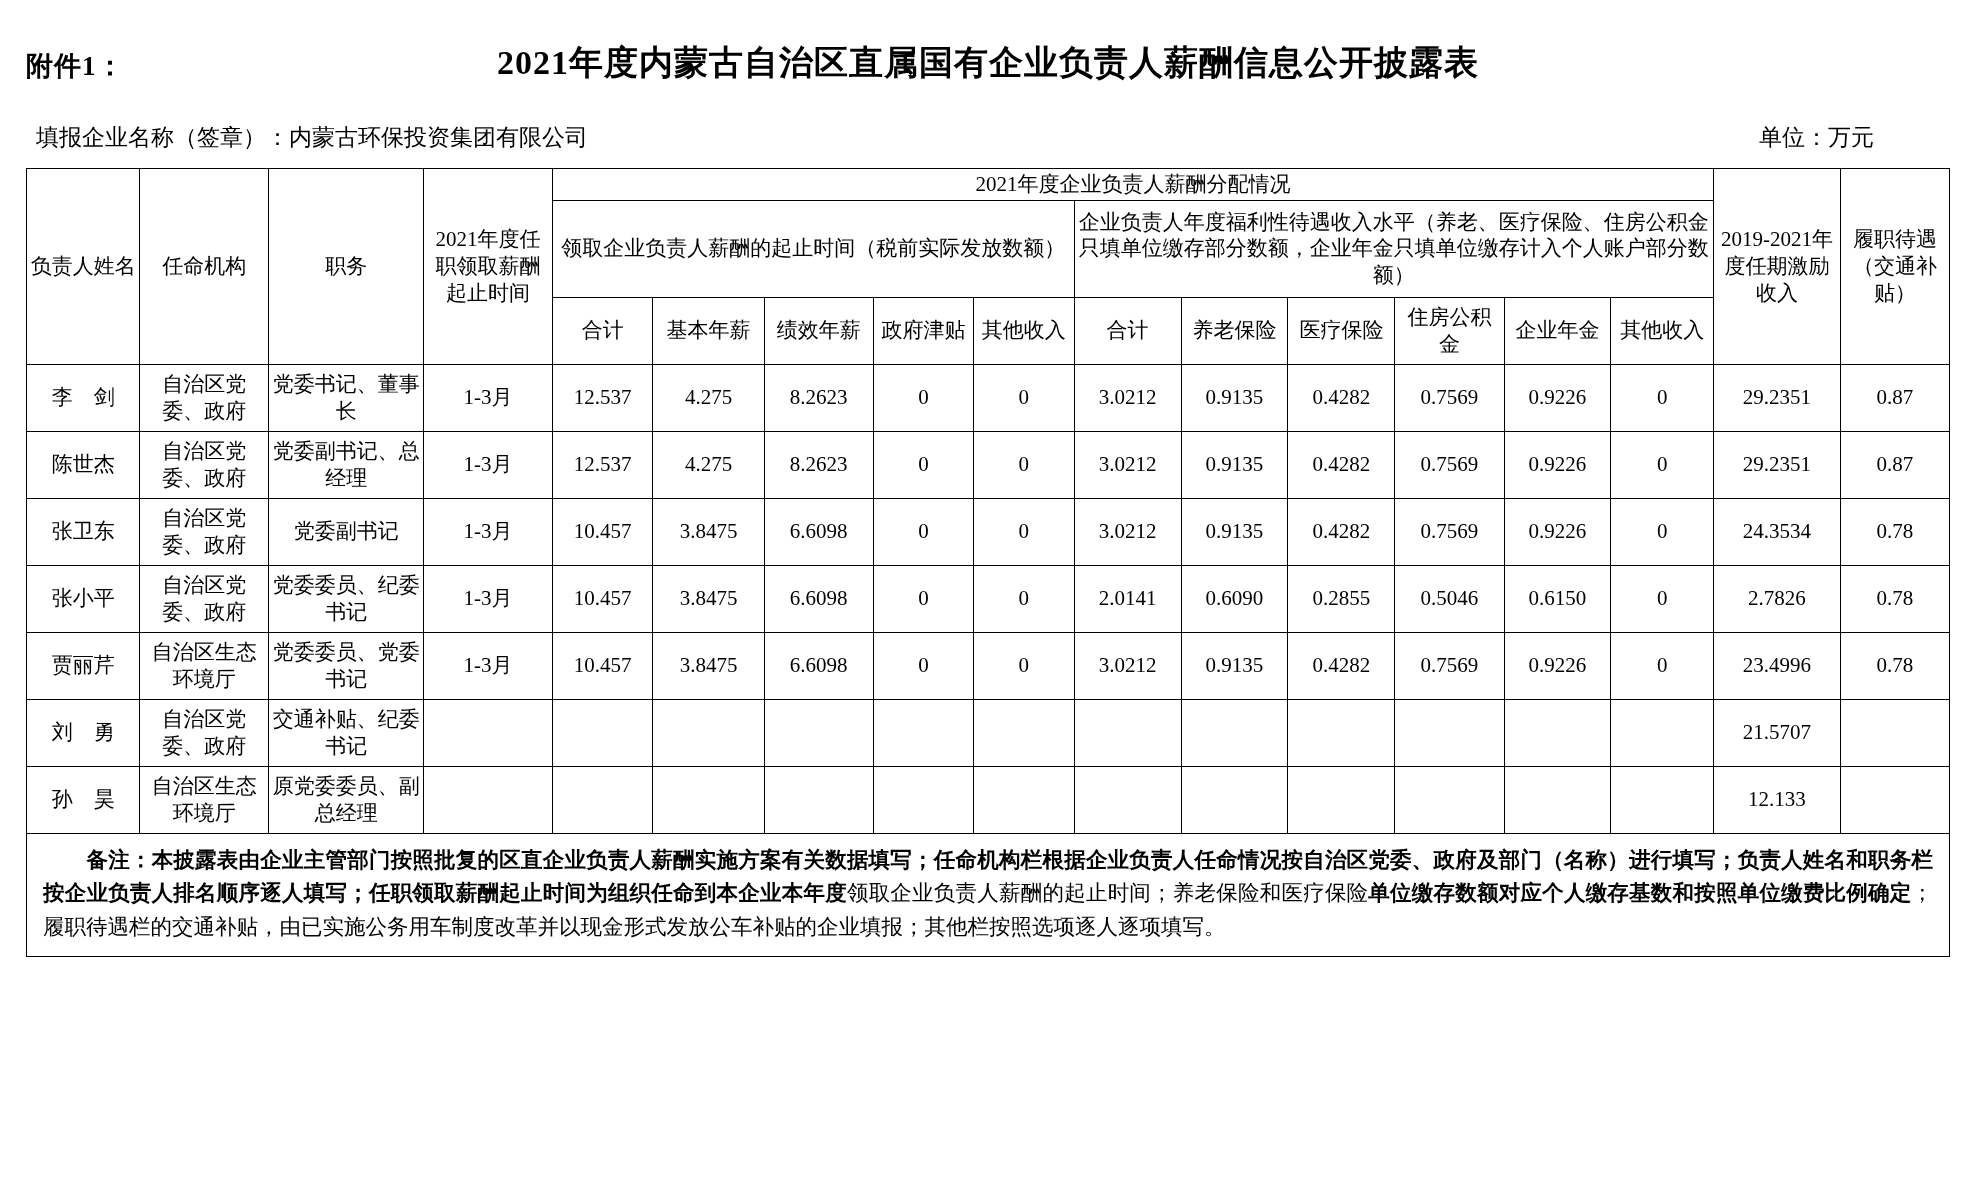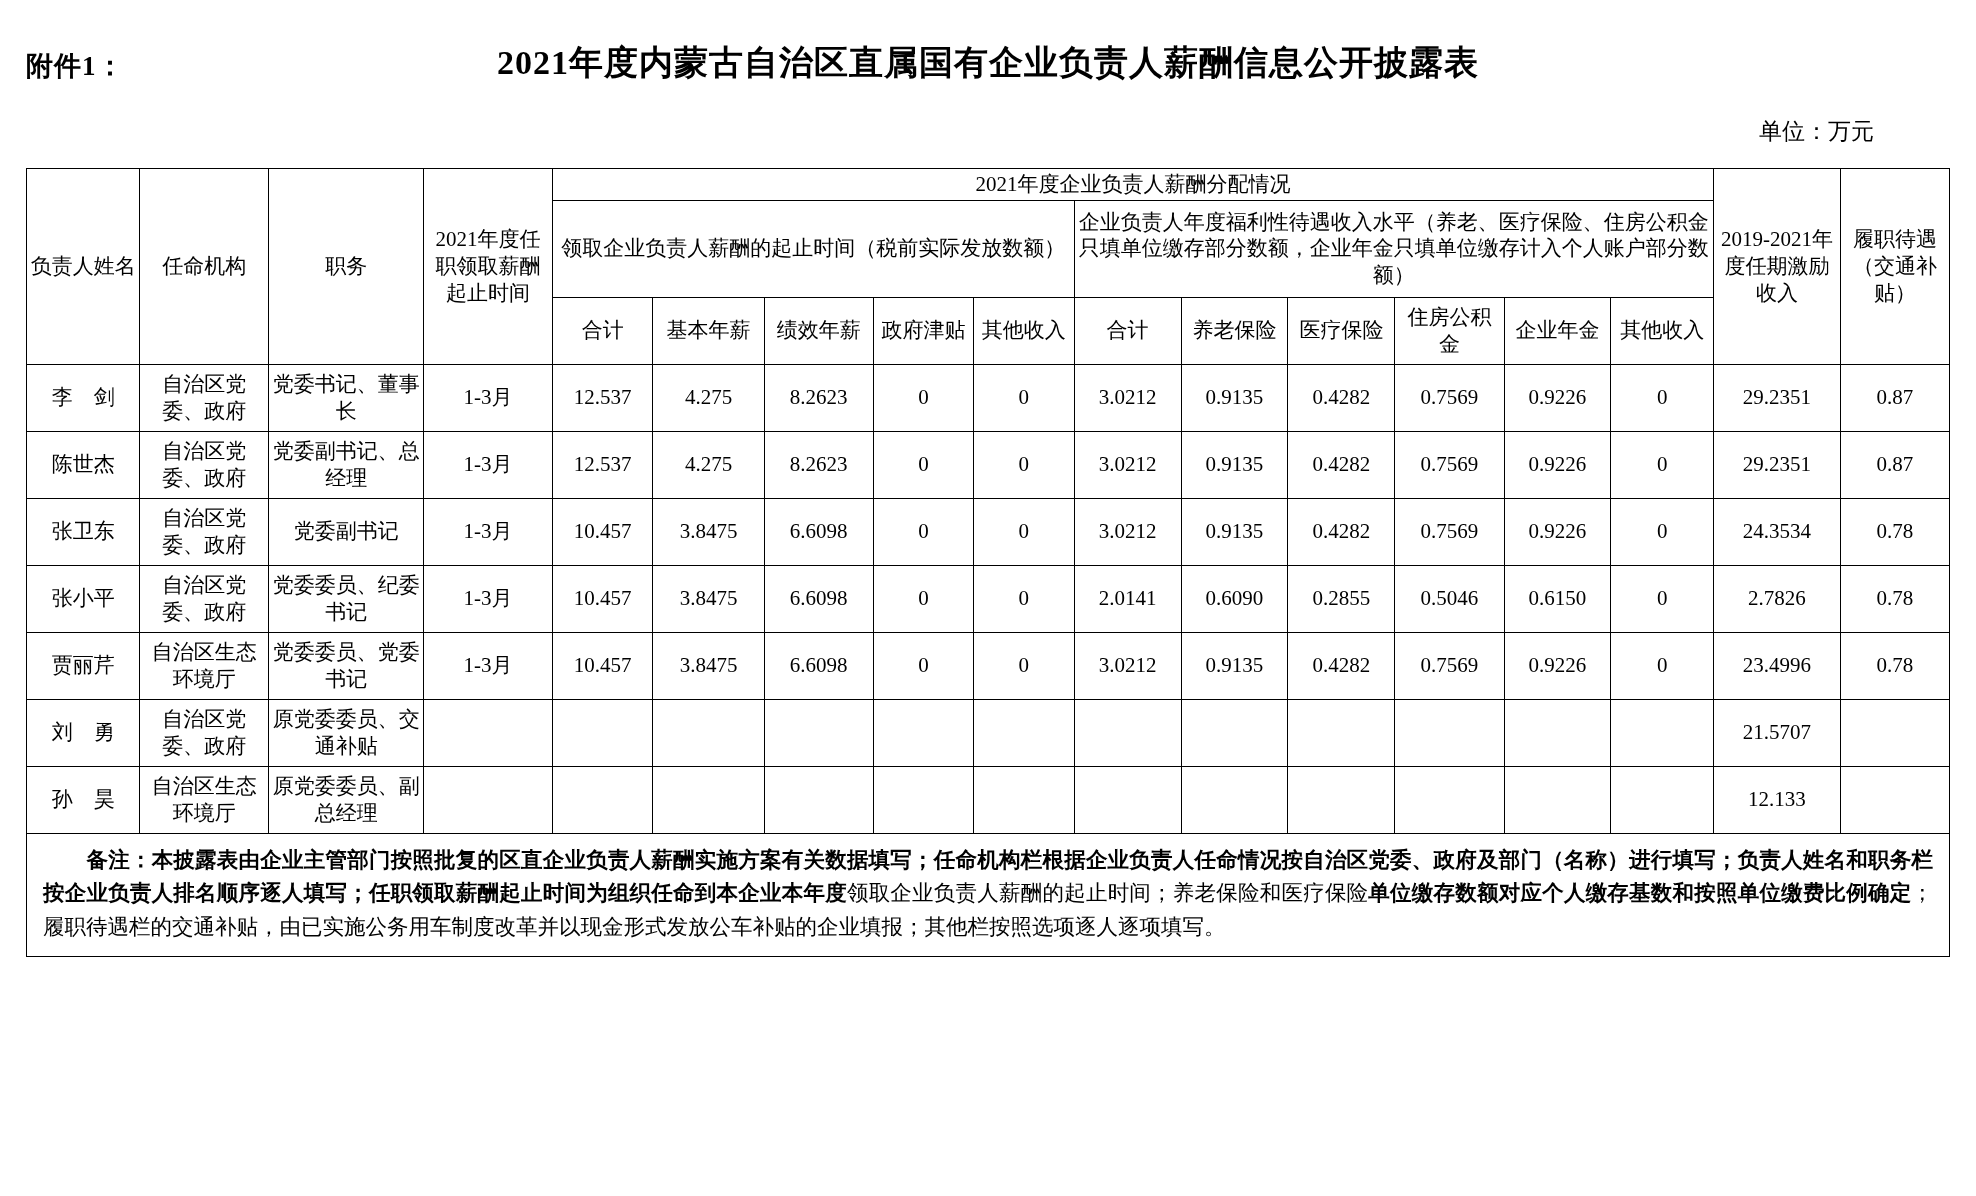--- a/index.html
+++ b/index.html
@@ -50,21 +50,21 @@
   }
   .subhead .left {
     position: absolute;
     left: 10px;
     top: 10px;
     font-size: 23px;
   }
   .subhead .right {
     position: absolute;
     right: 76px;
-    top: 4px;
+    top: 10px;
     font-size: 23px;
   }
   
   table.sheet {
     border-collapse: collapse;
     table-layout: fixed;
     width: 1924px;
     margin-top: 2px;
   }
   table.sheet td, table.sheet th {
@@ -126,20 +126,21 @@
 <body>
 
 <div class="page">
 
   <div class="header-row">
     <div class="attach-label">附件1：</div>
     <div class="doc-title">2021年度内蒙古自治区直属国有企业负责人薪酬信息公开披露表</div>
   </div>
 
   <div class="subhead">
+    <div class="left">填报企业名称（签章）：内蒙古环保投资集团有限公司</div>
     <div class="right">单位：万元</div>
   </div>
 
   <table class="sheet">
     <colgroup>
       <col style="width:104px">
       <col style="width:118px">
       <col style="width:142px">
       <col style="width:118px">
       <col style="width:92px">
@@ -276,21 +277,21 @@
         <td class="num">0.4282</td>
         <td class="num">0.7569</td>
         <td class="num">0.9226</td>
         <td class="num">0</td>
         <td class="num">23.4996</td>
         <td class="num">0.78</td>
       </tr>
       <tr class="datarow">
         <td class="name-cell">刘　勇</td>
         <td class="txt-cell">自治区党委、政府</td>
-        <td class="txt-cell">原党委委员、交通补贴</td>
+        <td class="txt-cell">交通补贴、纪委书记</td>
         <td class="num"></td>
         <td class="num"></td>
         <td class="num"></td>
         <td class="num"></td>
         <td class="num"></td>
         <td class="num"></td>
         <td class="num"></td>
         <td class="num"></td>
         <td class="num"></td>
         <td class="num"></td>

